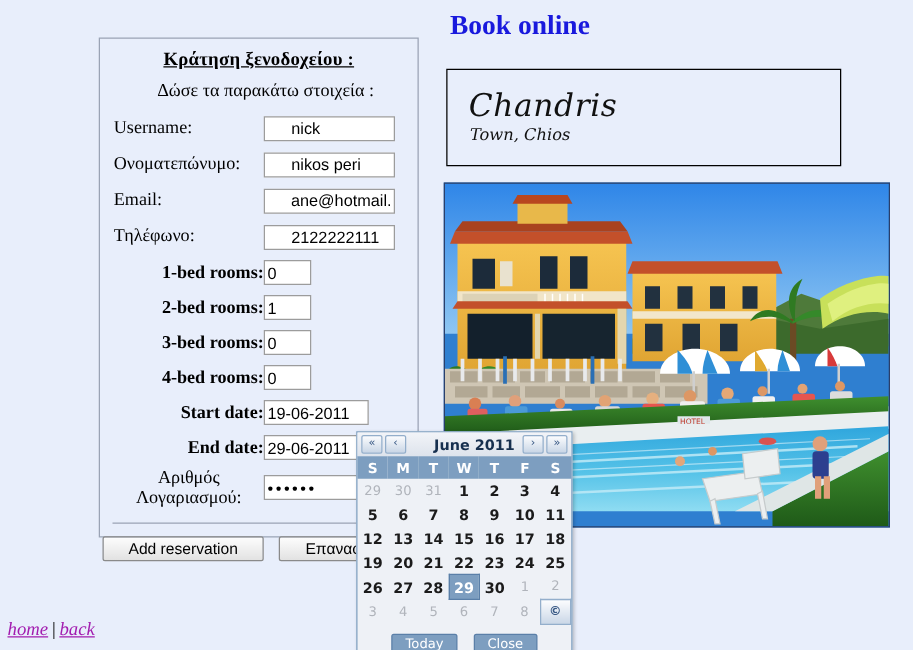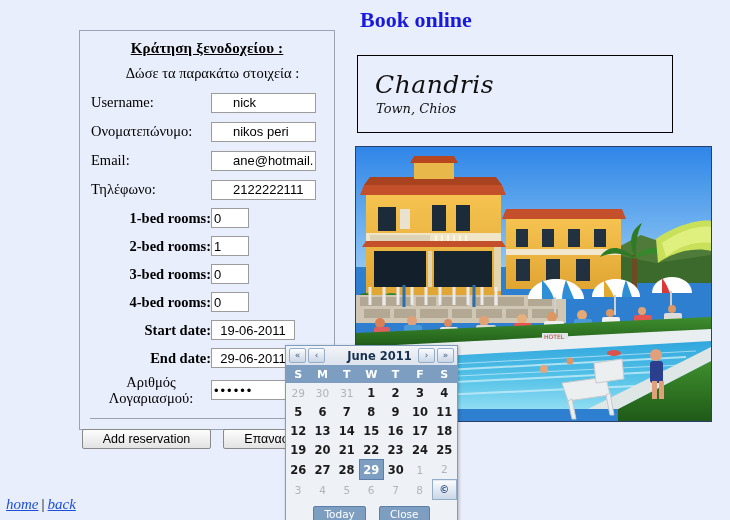--- a/index.html
+++ b/index.html
@@ -81,21 +81,21 @@
     font-size: 13px;
     border: 1px solid #9c9c9c;
     background: #fff;
     padding: 1px 2px;
     box-sizing: border-box;
     height: 20px;
     color: #000;
   }
   input.w-wide { width: 105px; padding-left: 21px; }
   input.w-num  { width: 38px; }
-  input.w-date { width: 84px; text-align: center; }
+  input.w-date { width: 84px; }
   input.w-acct { width: 108px; letter-spacing: 2px; }
 
   hr.sep {
     border: 0;
     border-top: 1px solid #9aa3b5;
     margin: 10px 10px 0 10px;
   }
   #button-row {
     margin-top: 10px;
     text-align: center;
@@ -259,21 +259,21 @@
   
   #footer-links {
     position: absolute;
     left: 6px;
     top: 496px;
     font-family: "Liberation Serif", serif;
     font-size: 15px;
     color: #000;
   }
   #footer-links a {
-    color: #1d4ed8;
+    color: #a21caf;
     font-style: italic;
     text-decoration: underline;
   }
   #footer-links .divider { font-style: normal; margin: 0 3px; }
 </style>
 </head>
 <body>
 
 <div id="form-panel">
 

